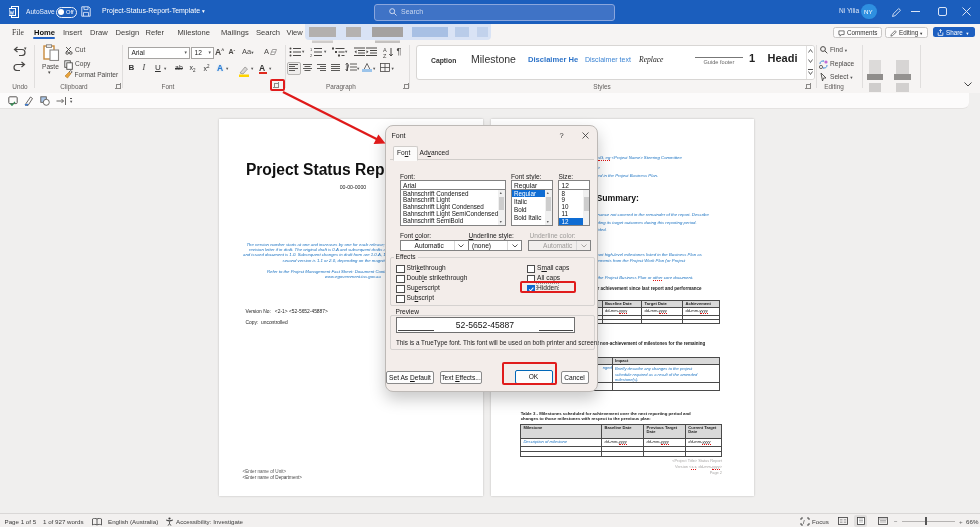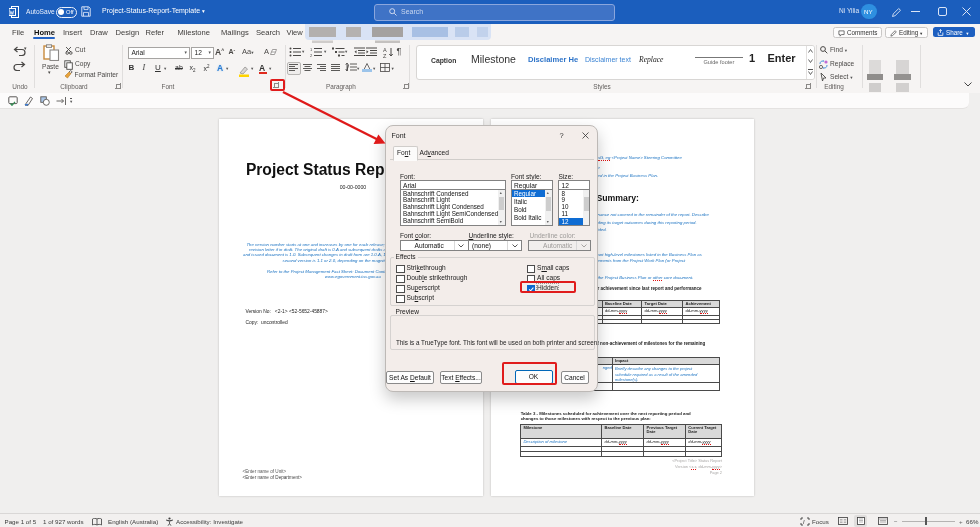--- a/index.html
+++ b/index.html
@@ -87,21 +87,21 @@
   <div class="abs" style="left:911px;top:11px;width:9px;height:1px;background:#dbe5f6;"></div>
   <svg class="abs" style="left:938px;top:7px;" width="9" height="9" viewBox="0 0 9 9">
     <rect x="0.5" y="0.5" width="8" height="8" rx="1.5" fill="none" stroke="#dbe5f6" stroke-width="1"></rect>
   </svg>
   <svg class="abs" style="left:962px;top:7px;" width="9" height="9" viewBox="0 0 9 9">
     <path d="M0.5 0.5L8.5 8.5M8.5 0.5L0.5 8.5" stroke="#dbe5f6" stroke-width="1"></path>
   </svg>
 </div>
 
 <div id="tabrow">
-  <div class="tab" style="left:12px;">File</div>
+  <div class="tab" style="left:12px;font-family:Liberation Serif, serif;">File</div>
   <div class="tab" style="left:34px;color:#111;font-weight:bold;">Home</div>
   <div class="abs" style="left:33px;top:13.5px;width:22px;height:2.2px;background:#2464c6;border-radius:1px;"></div>
   <div class="tab" style="left:63px;">Insert</div>
   <div class="tab" style="left:90px;">Draw</div>
   <div class="tab" style="left:115.5px;">Design</div>
   <div class="tab" style="left:145.5px;">Refer</div>
   <div class="tab" style="left:177.5px;">Milestone</div>
   <div class="tab" style="left:221px;">Mailings</div>
   <div class="tab" style="left:256px;">Search</div>
   <div class="tab" style="left:286.5px;">View</div>
@@ -290,21 +290,21 @@
 
   <div class="abs" style="left:415.5px;top:1.5px;width:397px;height:33px;background:#fff;border:1px solid #d8d6d4;border-radius:3px;overflow:hidden;">
     <div class="abs nw" style="left:14.5px;top:11px;font-size:6.8px;font-weight:bold;color:#333;">Caption</div>
     <div class="abs nw" style="left:54.5px;top:7px;font-size:10.5px;color:#333;">Milestone</div>
     <div class="abs nw" style="left:111.5px;top:9.5px;font-size:7.6px;font-weight:bold;color:#2e74c9;">Disclaimer He</div>
     <div class="abs nw" style="left:168.5px;top:10px;font-size:7px;color:#3d85d4;">Disclaimer text</div>
     <div class="abs nw" style="left:222.5px;top:9.5px;font-size:7.6px;font-style:italic;color:#222;font-family:'Liberation Serif',serif;">Replace</div>
     <div class="abs" style="left:278.5px;top:11px;width:48px;height:1px;background:#777;"></div>
     <div class="abs nw" style="left:287px;top:13.5px;font-size:5.6px;color:#666;">Guide footer</div>
     <div class="abs nw" style="left:332.5px;top:6.5px;font-size:11px;font-weight:bold;color:#222;">1</div>
-    <div class="abs nw" style="left:351px;top:6.5px;font-size:11px;font-weight:bold;color:#222;">Enter</div>
+    <div class="abs nw" style="left:351px;top:6.5px;font-size:11px;font-weight:bold;color:#222;">Headi</div>
     <div class="abs" style="left:389px;top:0;width:8px;height:33px;border-left:1px solid #e2e0df;background:#fff;">
       <svg class="abs" style="left:1px;top:3px;" width="5" height="4" viewBox="0 0 5 4">
             <path d="M0.5 3.5L2.5 0.5L4.5 3.5" fill="none" stroke="#555" stroke-width="0.9"></path>
           </svg>
       <svg class="abs" style="left:1px;top:13px;" width="5" height="4" viewBox="0 0 5 4">
             <path d="M0.5 0.5L2.5 3.5L4.5 0.5" fill="none" stroke="#555" stroke-width="0.9"></path>
           </svg>
       <div class="abs" style="left:1px;top:23px;width:5px;height:1px;background:#555;"></div>
       <svg class="abs" style="left:1px;top:25px;" width="5" height="4" viewBox="0 0 5 4">
             <path d="M0.5 0.5L2.5 3.5L4.5 0.5" fill="none" stroke="#555" stroke-width="0.9"></path>
@@ -561,20 +561,25 @@
       <div class="cblab nw" style="left:151.5px;top:148px;"><u>A</u>ll caps</div>
   <div class="cb" style="left:141px;top:158.5px;background:#0b67cf;border-color:#0b67cf;">
         <svg width="6.5" height="6.5" viewBox="0 0 7 7">
           <path d="M1.2 3.6L2.8 5.2 5.8 1.8" fill="none" stroke="#fff" stroke-width="1.1"></path>
         </svg>
       </div>
   <div class="cblab nw" style="left:151.5px;top:158px;outline:1px dotted #999;"><u>H</u>idden</div>
 
   <div class="abs" style="left:4px;top:188.5px;width:203.5px;height:33px;border:1px solid #d5d2d0;border-radius:2px;"></div>
   <div class="abs nw" style="left:8px;top:182px;font-size:6.6px;color:#1a1a1a;background:#f3edea;padding:0 2px;">Preview</div>
+  <div class="abs" style="left:10.5px;top:190.5px;width:176.5px;height:14.5px;background:#fff;border:1px solid #707070;">
+    <div class="abs nw" style="left:0;width:176px;text-align:center;top:2px;font-size:8.6px;color:#111;">52-5652-45887</div>
+    <div class="abs" style="left:1px;top:12px;width:36px;height:1px;background:#444;"></div>
+    <div class="abs" style="right:1px;top:12px;width:34px;height:1px;background:#444;"></div>
+  </div>
   <div class="abs nw" style="left:10.5px;top:212.5px;font-size:6.3px;color:#222;">This is a TrueType font. This font will be used on both printer and screen.</div>
 
   <div class="btn" style="left:0.5px;top:244.5px;width:46px;height:11px;"><span style="position:relative;top:2px;">Set As <u>D</u>efault</span></div>
   <div class="btn" style="left:54.5px;top:244.5px;width:40px;height:11px;"><span style="position:relative;top:2px;">Text <u>E</u>ffects...</span></div>
   <div class="btn" style="left:129px;top:244px;width:36px;height:11.5px;border:1.6px solid #0067b8;"><span style="position:relative;top:2px;">OK</span></div>
   <div class="btn" style="left:175px;top:244.5px;width:26px;height:11px;"><span style="position:relative;top:2px;">Cancel</span></div>
 </div>
 
 <div id="anno">
   <div class="redbox" style="left:269.5px;top:78.5px;width:11px;height:8px;"></div>

